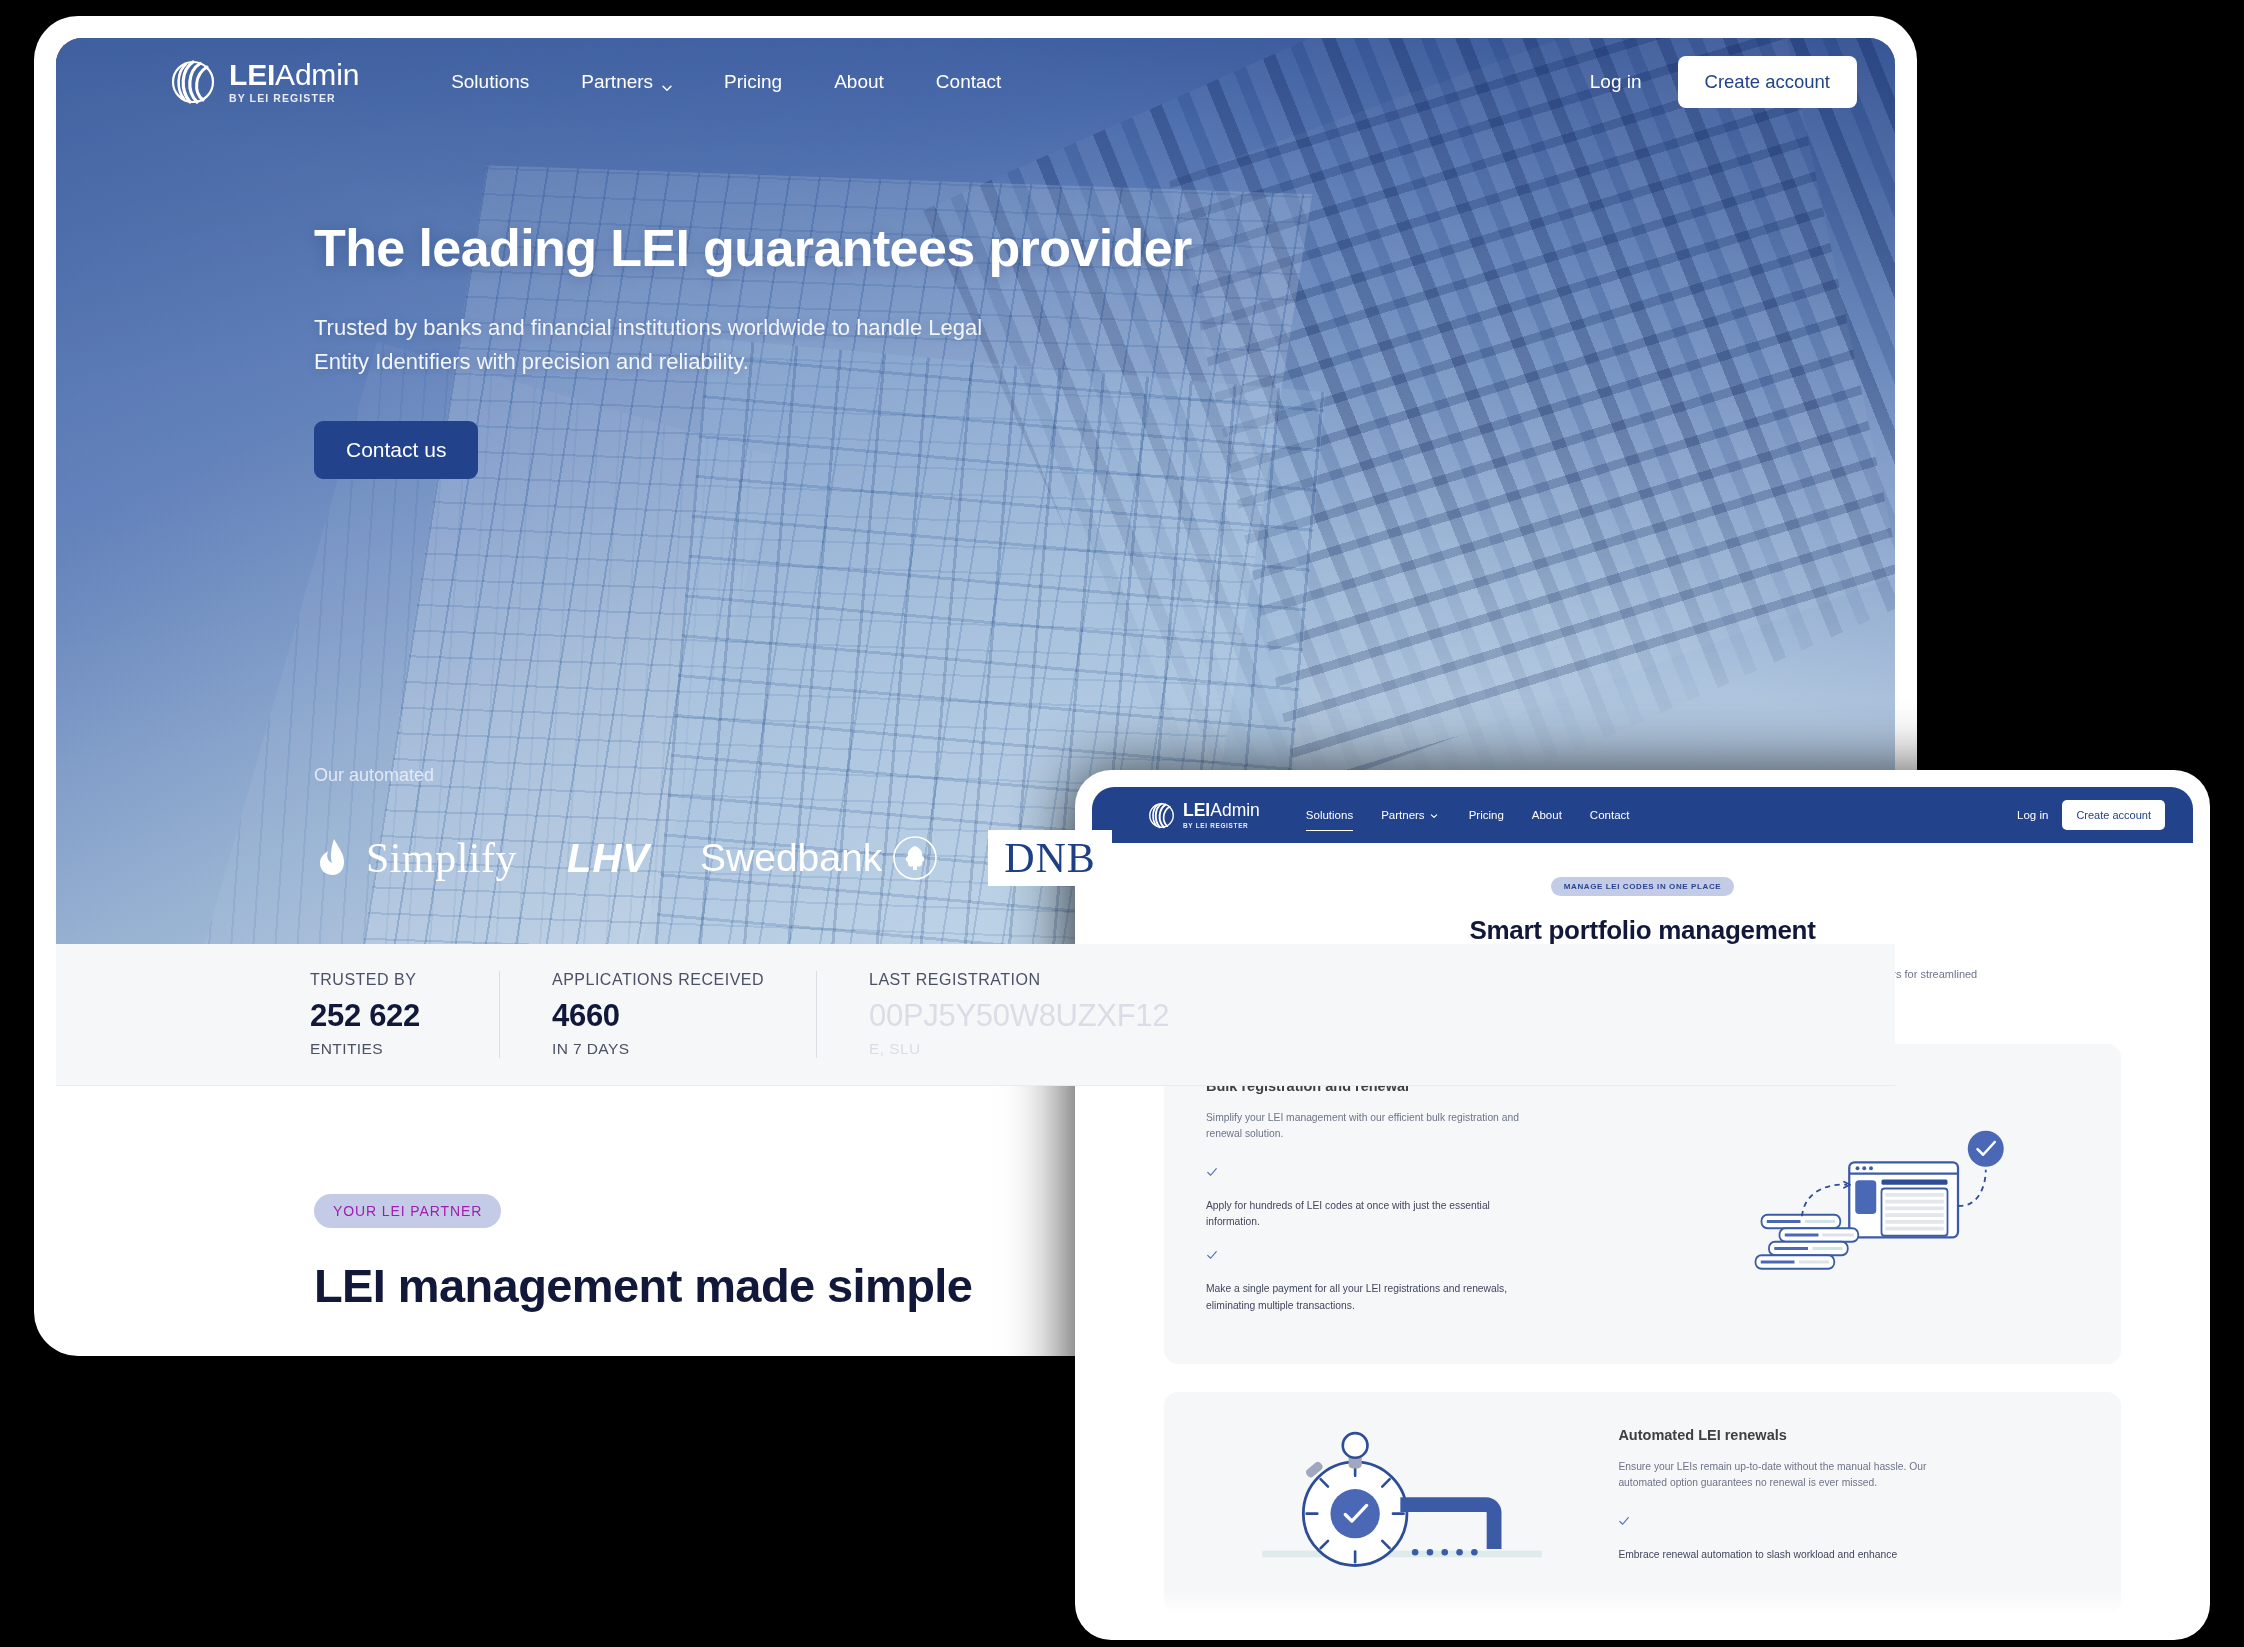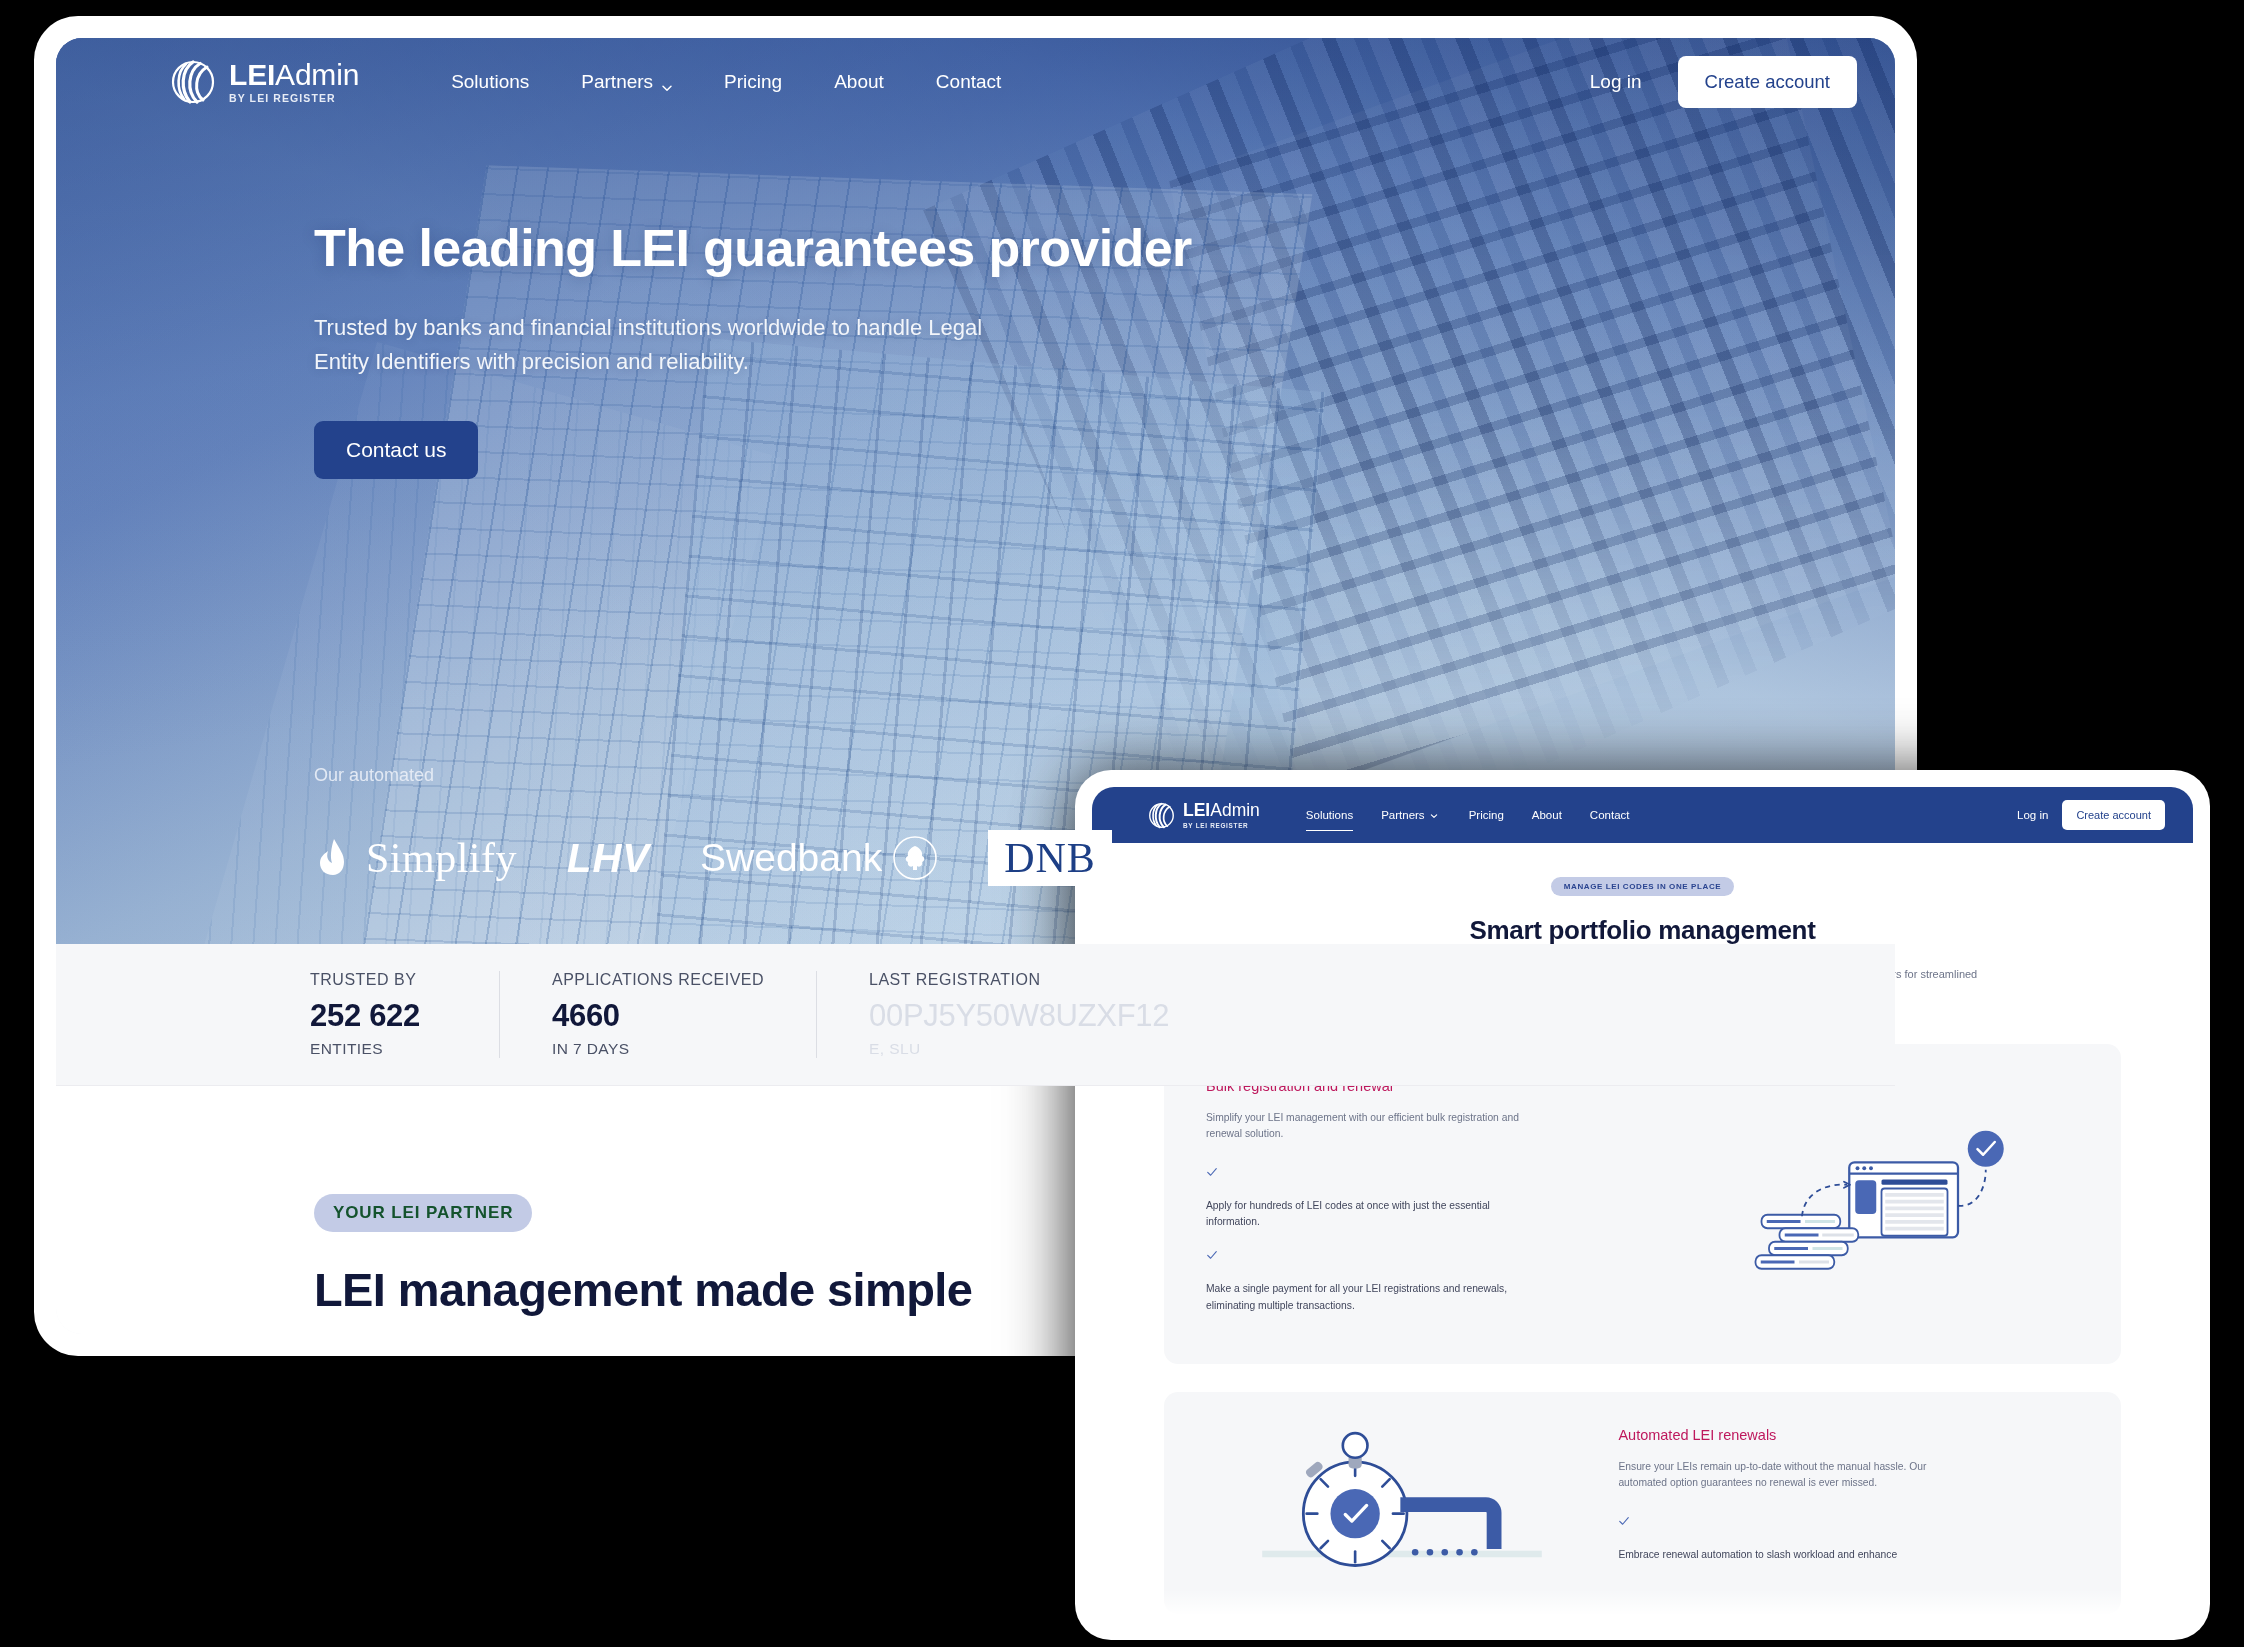--- a/index.html
+++ b/index.html
@@ -174,22 +174,22 @@
   .stat:last-child { border-right: none; }
   .stat-label { font-size: 16px; color: #4a5166; letter-spacing: .5px; }
   .stat-value { font-size: 31px; font-weight: 700; color: #11183a; margin-top: 9px; letter-spacing: -.3px; }
   .stat-sub { font-size: 15.5px; color: #4a5166; margin-top: 6px; letter-spacing: .4px; }
   .faded .stat-value, .faded .stat-sub { color: #d9dde6; font-weight: 400; }
   .faded .stat-value { font-weight: 400; }
 
   
   .lower { background: #fff; padding: 108px 0 0 258px; height: 292px; }
   .pill {
-    display: inline-block; background: #c3cbe6; color: #14532d;
-    font-size: 17px; font-weight: 700; letter-spacing: .9px;
+    display: inline-block; background: #c3cbe6; color: #a21caf;
+    font-size: 14px; font-weight: 400; letter-spacing: .9px;
     padding: 9px 19px; border-radius: 999px;
   }
   .lower-h2 { margin-top: 30px; font-size: 47px; font-weight: 700; color: #11183a; letter-spacing: -.6px; }
 
   
   .tablet-frame {
     position: absolute;
     left: 1075px; top: 770px;
     width: 1135px; height: 870px;
     background: #ffffff;
@@ -230,21 +230,21 @@
   .t-h2 { margin-top: 19px; font-size: 26px; font-weight: 700; color: #11183a; letter-spacing: -.3px; }
   .t-sub { margin-top: 20px; font-size: 11px; line-height: 1.62; color: #6d7489; max-width: 690px; margin-left: auto; margin-right: auto; }
 
   .t-card {
     margin-top: 42px; background: #f6f7f9; border-radius: 14px;
     display: flex; align-items: center; padding: 34px 42px; min-height: 222px; gap: 20px;
   }
   .t-card.reverse { margin-top: 28px; }
   .t-card-text { flex: 1 1 54%; }
   .t-card-art { flex: 1 1 46%; display: flex; align-items: center; justify-content: center; }
-  .t-card-h3 { font-size: 14.5px; font-weight: 400; color: #be185d; }
+  .t-card-h3 { font-size: 14.5px; font-weight: 700; color: #404040; }
   .t-card-p { margin-top: 16px; font-size: 10.3px; line-height: 1.6; color: #6d7489; max-width: 330px; }
   .t-list { margin-top: 21px; }
   .t-li { display: flex; gap: 16px; margin-bottom: 16px; flex-direction: column; }
   .t-li .tick { flex: 0 0 12px; color: #4a68b5; }
   .t-li-text { font-size: 10.3px; line-height: 1.62; color: #41465c; max-width: 330px; }
 
   
   .t-fade {
     position: absolute; left: 0; right: 0; bottom: 0; height: 34px;
     background: linear-gradient(to bottom, rgba(255,255,255,0) 0%, rgba(255,255,255,0.92) 70%, #fff 100%);

